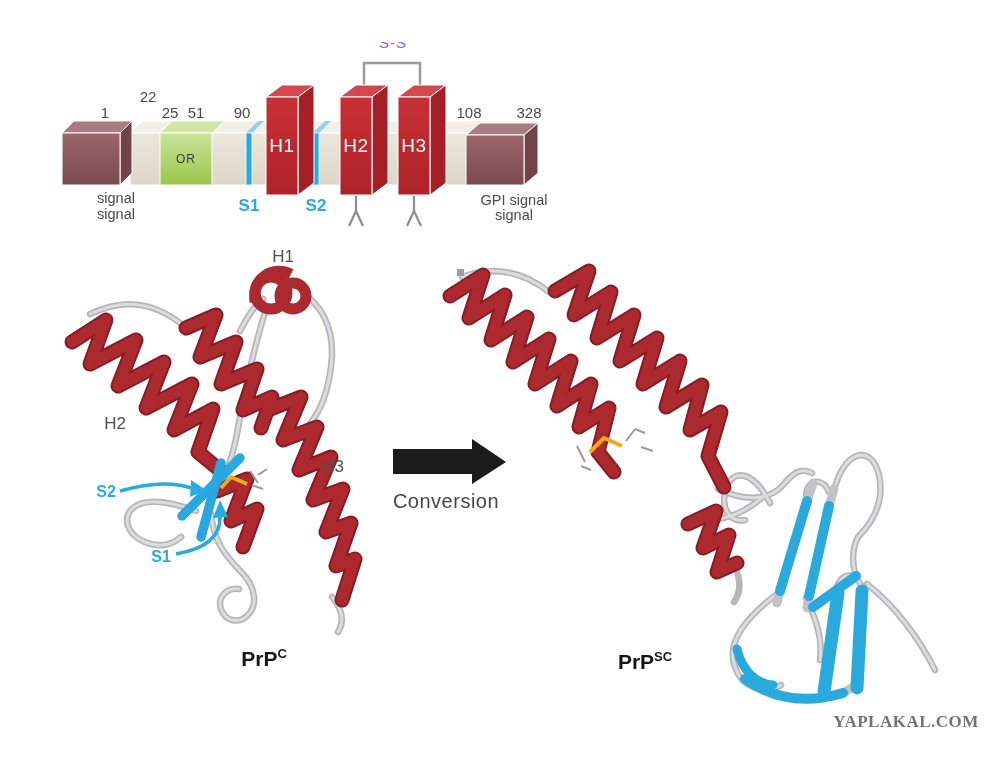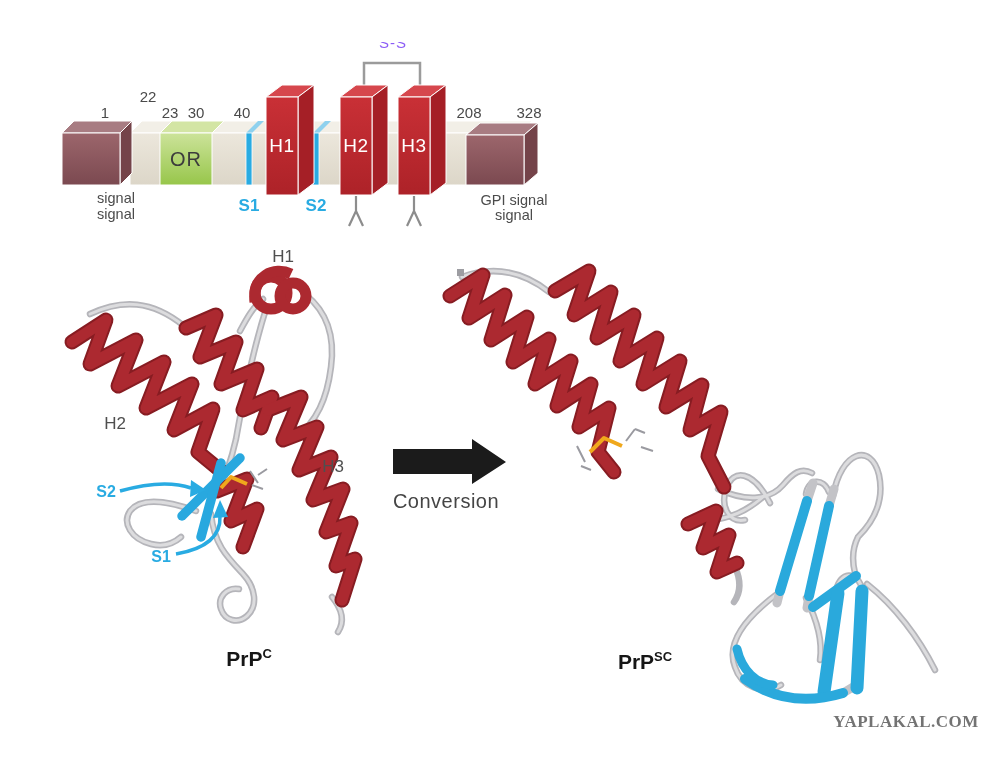--- a/index.html
+++ b/index.html
@@ -2,21 +2,21 @@
 <html><head>
 <meta charset="utf-8">
 <style>
   html,body{margin:0;padding:0;background:#fff;}
   .stage{position:relative;width:1000px;height:759px;background:#ffffff;overflow:hidden;
          font-family:"Liberation Sans",sans-serif;}
   svg.art{position:absolute;left:0;top:0;width:1000px;height:759px;}
   .t{position:absolute;transform:translate(-50%,-50%);white-space:nowrap;}
   .num{font-size:15px;color:#4a4a4a;}
   .boxlbl{font-size:19px;color:#ffffff;letter-spacing:.5px;font-weight:400;}
-  .orlbl{font-size:20px;color:#3c3c3c;letter-spacing:1px;}
+  .orlbl{font-size:12px;color:#3c3c3c;letter-spacing:1px;}
   .struct{font-size:17px;color:#4f4f4f;}
   .cyan{color:#29abe2;font-weight:bold;font-size:17px;}
   .cyan2{color:#29abe2;font-weight:bold;font-size:16px;}
   .small{font-size:14.5px;color:#4b4b4b;margin-left:20px;}
   .prp{font-size:21px;font-weight:bold;color:#161616;}
   .prp sup{font-size:13px;}
   .conv{font-size:20px;color:#454545;letter-spacing:.5px;text-align:center;}
   .wm{font-family:"Liberation Serif",serif;font-weight:bold;font-size:17px;
       color:#737373;letter-spacing:.5px;}
   .ssclip{position:absolute;left:374px;top:42px;width:38px;height:14px;overflow:hidden;text-align:center;}
@@ -225,24 +225,24 @@
 
     <path d="M590,452 L604,438 L622,446" stroke="#f0a81c" stroke-width="4" stroke-linejoin="round"></path>
     <g stroke="#9a9aa0" stroke-width="2">
       <path d="M577,446 L585,462 M581,466 L591,470 M626,441 L635,429 M635,429 L645,433 M641,447 L653,451"></path>
     </g>
   </g>
 </svg>
 
 <div class="t num" style="left:105px;top:112px">1</div>
 <div class="t num" style="left:148px;top:96px">22</div>
-<div class="t num" style="left:170px;top:112px">23</div>
-<div class="t num" style="left:196px;top:112px">30</div>
-<div class="t num" style="left:242px;top:112px">40</div>
-<div class="t num" style="left:469px;top:112px">208</div>
+<div class="t num" style="left:170px;top:112px">25</div>
+<div class="t num" style="left:196px;top:112px">51</div>
+<div class="t num" style="left:242px;top:112px">90</div>
+<div class="t num" style="left:469px;top:112px">108</div>
 <div class="t num" style="left:529px;top:112px">328</div>
 
 <div class="ssclip">
       <span>S-S</span>
     </div>
 
 <div class="t orlbl" style="left:186px;top:159px">OR</div>
 <div class="t boxlbl" style="left:282px;top:146px">H1</div>
 <div class="t boxlbl" style="left:356px;top:146px">H2</div>
 <div class="t boxlbl" style="left:414px;top:146px">H3</div>
@@ -251,21 +251,21 @@
 <div class="t small" style="left:96px;top:198px">signal</div>
 <div class="t small" style="left:96px;top:214px">signal</div>
 <div class="t small" style="left:494px;top:200px">GPI signal</div>
 <div class="t small" style="left:494px;top:215px">signal</div>
 
 <div class="t struct" style="left:283px;top:257px">H1</div>
 <div class="t struct" style="left:115px;top:424px">H2</div>
 <div class="t struct" style="left:333px;top:467px">H3</div>
 <div class="t cyan2" style="left:106px;top:492px">S2</div>
 <div class="t cyan2" style="left:161px;top:557px">S1</div>
-<div class="t prp" style="left:249px;top:658px">
+<div class="t prp" style="left:264px;top:658px">
   <span>PrP</span><sup>C</sup>
 </div>
 
 <div class="t conv" style="left:446px;top:501px">Conversion</div>
 
 <div class="t prp" style="left:645px;top:661px">
   <span>PrP</span><sup>SC</sup>
 </div>
 
 <div class="t wm" style="left:906px;top:722px">YAPLAKAL.COM</div>

